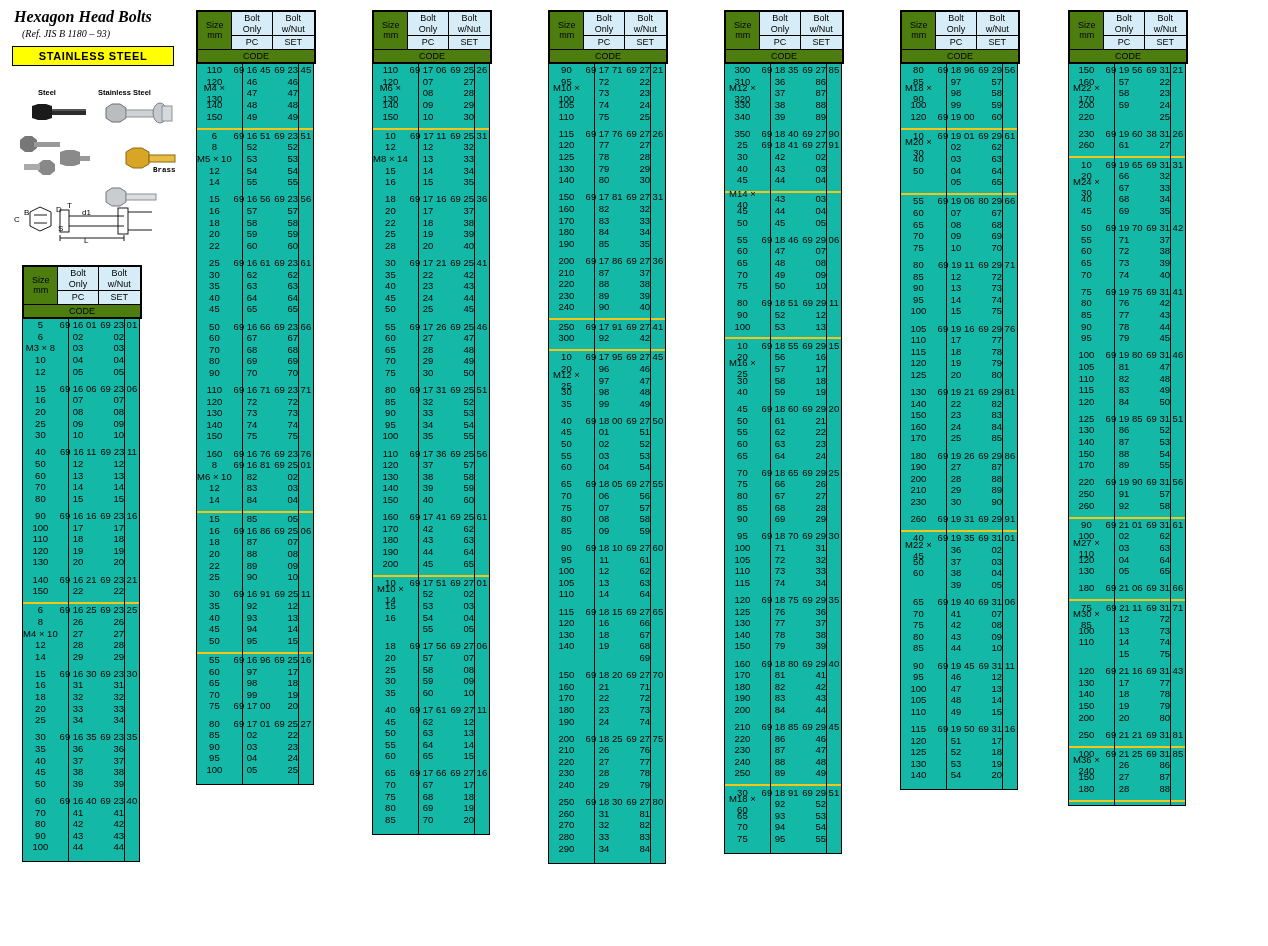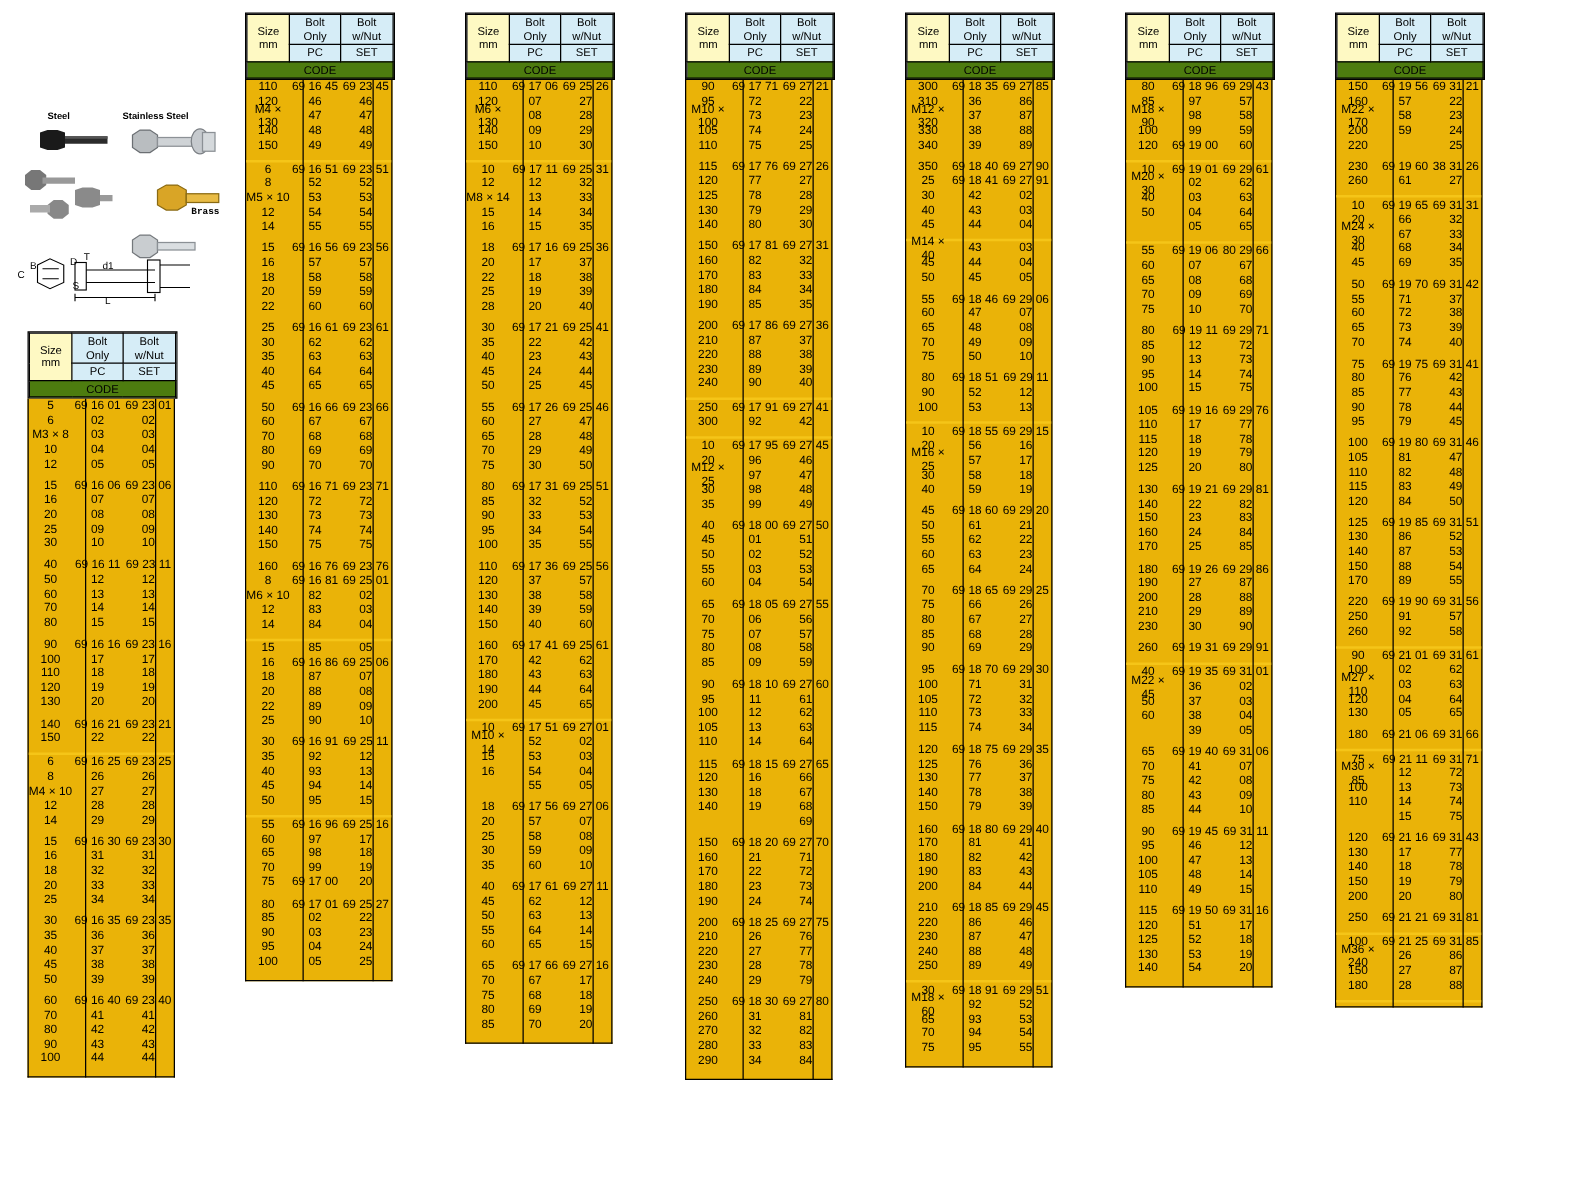--- a/index.html
+++ b/index.html
@@ -48,46 +48,51 @@
     position:absolute;
   }
   .thead td{
     border:1px solid #000;
     font-size:9px;
     line-height:10.5px;
     text-align:center;
     padding:1px 0;
     font-family:"Liberation Sans", sans-serif;
   }
-  .c-size{background:#fef9c3;}
+  .c-size{background:#4d7c0f;}
   .c-bolt{background:#d6edf7;}
   .c-code{background:#4d7c0f;}
 
   
   .tbody-box{
     position:absolute;
     border-left:1px solid #000;border-right:1px solid #000;border-bottom:1px solid #000;
-    background:#eab308;
+    background:#14b8a6;
     box-sizing:border-box;
   }
   .vline{position:absolute;width:1px;background:#000;}
 
   .rows{position:absolute;left:0;top:0;width:100%;}
   .row{display:flex;height:11.6px;align-items:center;}
   .row .c1{width:48px;text-align:center;font-size:9.5px;}
   .row .c2{width:56px;text-align:center;font-size:9.5px;}
   .row .c3{width:56px;text-align:center;font-size:9.5px;}
   .row .c1.sz{text-align:center;}
   .grp-gap{height:5.6px;}
 </style>
 </head>
 <body>
 
 <div class="page">
 
+  <div class="hdr">
+    <h1>Hexagon Head Bolts</h1>
+    <div class="ref">(Ref. JIS B 1180 – 93)</div>
+    <div class="ss-badge">STAINLESS STEEL</div>
+  </div>
 
   <div class="illus">
     <div class="lbl" style="left:28px;top:0px;">Steel</div>
     <div class="lbl" style="left:88px;top:0px;">Stainless Steel</div>
     <div class="lbl" style="left:143px;top:78px;font-family:Liberation Mono, monospace;">Brass</div>
 
     <svg width="180" height="175" viewBox="0 0 180 175">
 
       <g transform="translate(22,16)">
         <polygon points="0,2 6,0 14,0 20,2 20,14 14,16 6,16 0,14" fill="#1a1a1a"></polygon>
@@ -1761,21 +1766,21 @@
             <td class="c-code" colspan="3">CODE</td>
           </tr>
         </tbody>
       </table>
     </div>
     <div class="tbody-box" style="left: 900px; top: 64px; width: 118px; height: 726px;">
       <div class="rows">
         <div class="row">
           <div class="c1 sz">80</div>
           <div class="c2">69 18 96</div>
-          <div class="c3">69 29 43</div>
+          <div class="c3">69 29 56</div>
         </div>
         <div class="row">
           <div class="c1 sz">85</div>
           <div class="c2">97</div>
           <div class="c3">57</div>
         </div>
         <div class="row">
           <div class="c1 sz">M18 ×  90</div>
           <div class="c2">98</div>
           <div class="c3">58</div>

